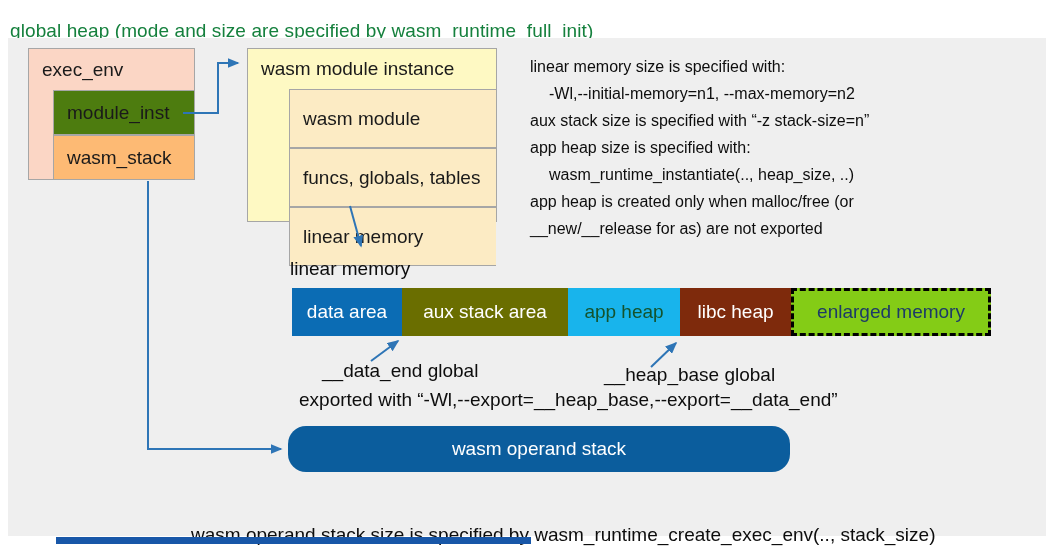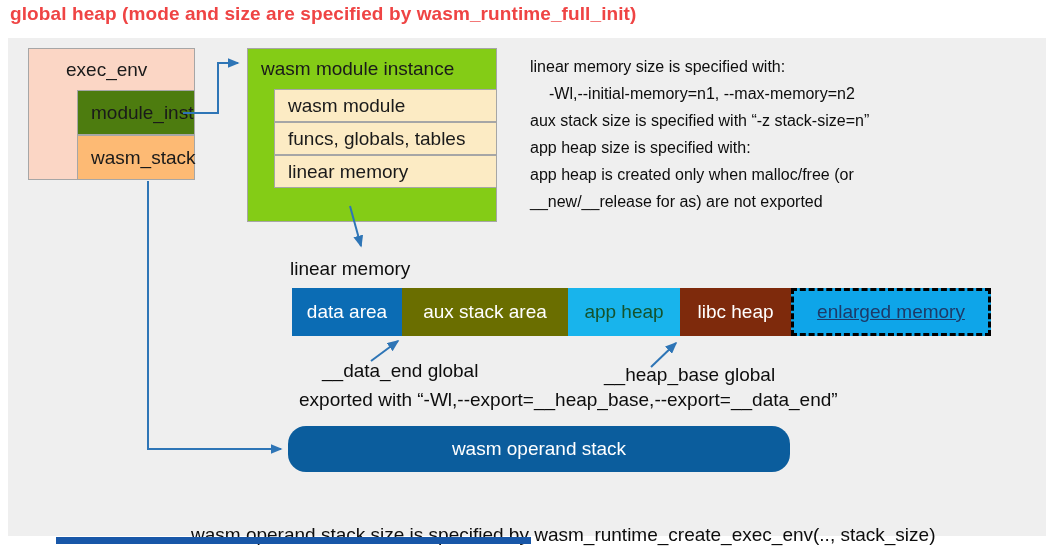--- a/index.html
+++ b/index.html
@@ -1,35 +1,35 @@
 <!DOCTYPE html>
 <html><head>
 <meta charset="utf-8">
 <style>
   * { margin:0; padding:0; box-sizing:border-box; }
   html,body { background:#ffffff; }
   body { font-family:"Liberation Sans", sans-serif; color:#111; }
   .page { position:relative; width:1054px; height:547px; background:#ffffff; overflow:hidden; }
 
-  .title { position:absolute; left:10px; top:3px; font-size:19px; font-weight:700; letter-spacing:.1px; color:#ef4444; }
+  .title { position:absolute; left:10px; top:20px; font-size:19px; font-weight:400; letter-spacing:.1px; color:#15803d; }
 
   .panel { position:absolute; left:8px; top:38px; width:1038px; height:498px; background:#efefef; }
 
   
   .struct-box { position:absolute; border:1.5px solid #a6a6a6; }
   .struct-header { display:flex; align-items:center; padding-left:13px; font-size:19px; color:#1a1a1a; }
   .struct-row { display:flex; align-items:center; padding-left:13px; font-size:19px; color:#1a1a1a;
                 border:1.5px solid #a6a6a6; border-right:none; }
 
-  .exec-box { left:28px; top:48px; width:167px; height:132px;padding-left:24px; }
+  .exec-box { left:28px; top:48px; width:167px; height:132px; }
   .exec-box .struct-header { height:41px; }
   .exec-box .struct-row { margin-left:24px; height:45px; }
   .inst-box { left:247px; top:48px; width:250px; height:174px; }
   .inst-box .struct-header { height:40px; }
-  .inst-box .struct-row { margin-left:26px; height:33px; }
+  .inst-box .struct-row { margin-left:41px; height:59px; }
 
   .notes { position:absolute; left:530px; top:53px; width:516px; font-size:16px; line-height:27px; color:#0d0d0d; }
   .notes .line { white-space:nowrap; }
   .notes .indent { padding-left:19px; }
 
   .lm-label { position:absolute; left:290px; top:258px; font-size:19px; color:#0d0d0d; }
 
   .memory-bar { position:absolute; left:292px; top:288px; height:48px; display:flex; }
   .segment { display:flex; align-items:center; justify-content:center; font-size:19px; height:48px; }
   .segment.dashed { border:3px dashed #000; }
@@ -58,43 +58,44 @@
   <div class="title">global heap (mode and size are specified by wasm_runtime_full_init)</div>
 
   <div class="panel" style="background-color: rgb(239, 239, 239);"></div>
 
   <div class="struct-box exec-box" style="background-color: rgb(251, 214, 197);">
     <div class="struct-header">exec_env</div>
     <div class="struct-row" style="background-color: #4d7c0f;">module_inst</div>
     <div class="struct-row" style="background-color: #fdba74;">wasm_stack</div>
   </div>
 
-  <div class="struct-box inst-box" style="background-color: #84cc16;">
+  <div class="struct-box inst-box" style="background-color: #fef9c3;">
     <div class="struct-header">wasm module instance</div>
     <div class="struct-row" style="background-color: rgb(252, 235, 196);">wasm module</div>
     <div class="struct-row" style="background-color: rgb(252, 235, 196);">funcs, globals, tables</div>
     <div class="struct-row" style="background-color: rgb(252, 235, 196);">linear memory</div>
   </div>
 
   <div class="notes">
     <div class="line">linear memory size is specified with:</div>
     <div class="line indent">-Wl,--initial-memory=n1, --max-memory=n2</div>
     <div class="line">aux stack size is specified with “-z stack-size=n”</div>
     <div class="line">app heap size is specified with:</div>
+    <div class="line indent">wasm_runtime_instantiate(.., heap_size, ..)</div>
     <div class="line">app heap is created only when malloc/free (or</div>
     <div class="line">__new/__release for as) are not exported</div>
   </div>
 
   <div class="lm-label">linear memory</div>
   <div class="memory-bar">
     <div class="segment" style="width: 110px; background-color: rgb(11, 108, 180); color: rgb(255, 255, 255);">data area</div>
     <div class="segment" style="width: 166px; background-color: rgb(106, 110, 0); color: rgb(255, 255, 255);">aux stack area</div>
     <div class="segment" style="width: 112px; background-color: rgb(24, 180, 236); color: #14532d;">app heap</div>
     <div class="segment" style="width: 111px; background-color: rgb(126, 42, 12); color: rgb(255, 255, 255);">libc heap</div>
-    <div class="segment dashed" style="width: 200px; background-color: #0ea5e9; color: rgb(29, 58, 104); text-decoration: underline;">enlarged memory</div>
+    <div class="segment dashed" style="width: 200px; background-color: #84cc16; color: rgb(29, 58, 104);">enlarged memory</div>
   </div>
 
   <div class="annot annot-data-end">__data_end global</div>
   <div class="annot annot-heap-base">__heap_base global</div>
   <div class="annot annot-exported">exported with “-Wl,--export=__heap_base,--export=__data_end”</div>
 
   <div class="operand-stack" style="background-color: rgb(11, 93, 157);">wasm operand stack</div>
   <div class="caption">
     <div class="line">wasm operand stack size is specified by wasm_runtime_create_exec_env(.., stack_size)</div>
   </div>

